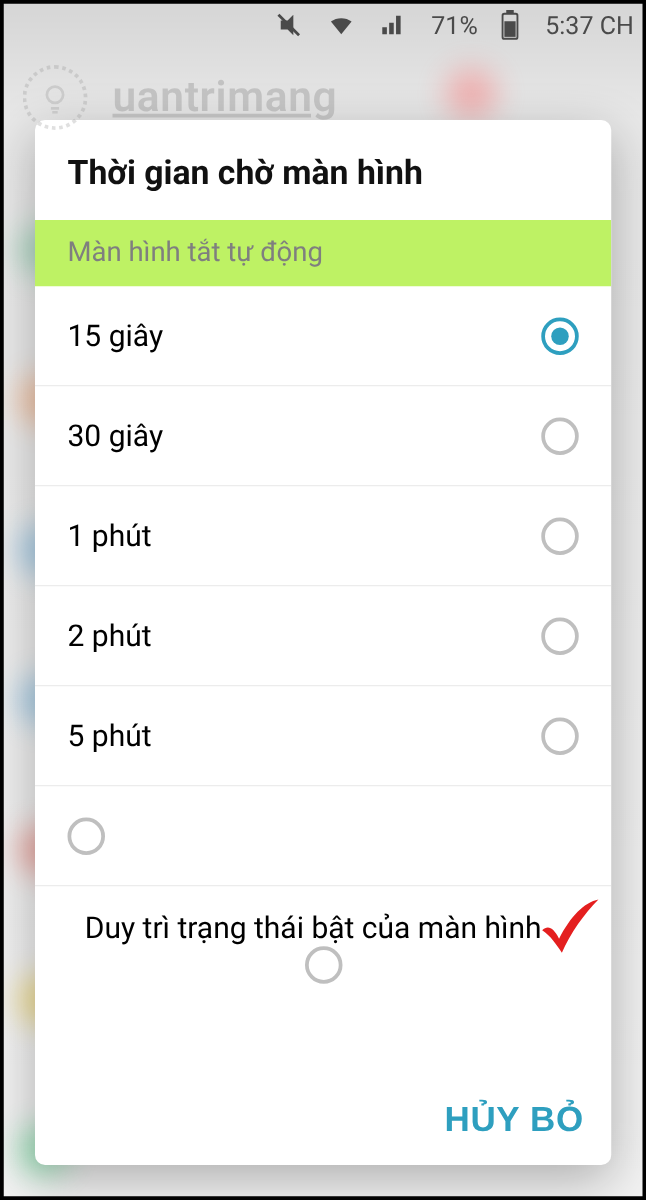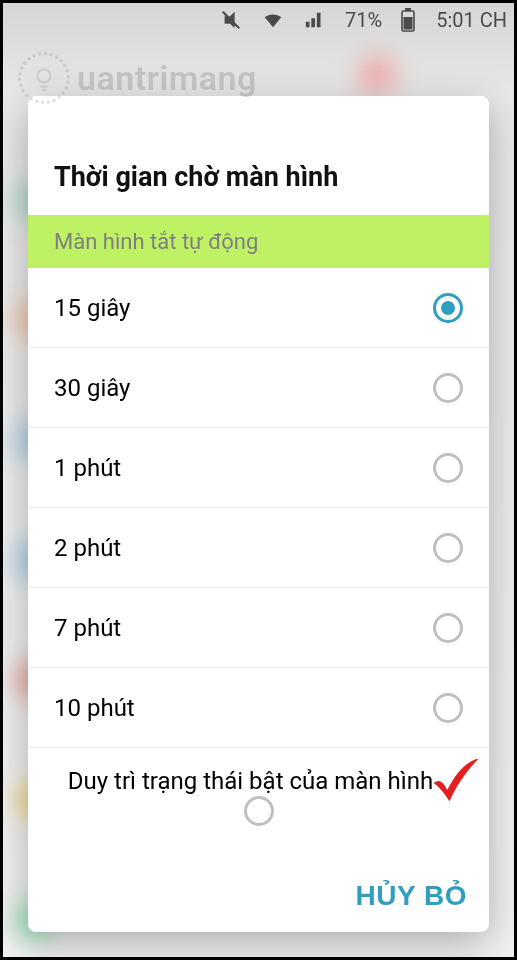--- a/index.html
+++ b/index.html
@@ -33,41 +33,42 @@
     padding-right: 10px; gap: 19px; color: #4a4a4a; font-size: 20px;
     z-index: 50;
   }
   .statusbar .pct { font-size: 20px; }
   .statusbar .time { font-size: 20px; margin-left: 2px; }
   .statusbar svg { display: block; }
 
   
   .watermark {
     position: absolute; top: 52px; left: 18px; z-index: 60;
-    display: flex; align-items: center; gap: 7px; opacity: 0.25;
+    display: flex; align-items: center; gap: 20px; opacity: 0.25;
     color: #666; font-weight: 600; font-size: 34px; letter-spacing: 0.5px;
     pointer-events: none;
+    text-decoration: underline;
   }
   .wm-bulb {
     width: 52px; height: 52px; border: 3px dotted #888; border-radius: 50%;
     display: flex; align-items: center; justify-content: center;
   }
 
   
   .dialog {
     position: absolute; left: 28px; right: 28px; top: 96px; bottom: 28px;
     background: #fff; border-radius: 8px;
     box-shadow: 0 12px 40px rgba(0,0,0,0.28);
     display: flex; flex-direction: column;
     z-index: 40;
     overflow: hidden;
   }
   .dialog-title {
     padding: 26px 26px 22px 26px;
-    font-size: 27px; font-weight: 700; color: #111; margin-top: 39px;
+    font-size: 27px; font-weight: 700; color: #111;
   }
   .section-header {
     background: #bef264; color: #7f7f7f;
     padding: 14px 26px; font-size: 22px;
   }
   .options { flex: 1; overflow: hidden; }
   .option-row {
     display: flex; align-items: center; justify-content: space-between;
     padding: 0 26px 0 26px; height: 80px;
     border-bottom: 1px solid #ececec;
@@ -129,21 +130,21 @@
       </svg>
   </span>
   <span class="pct">71%</span>
   <span>
     <svg width="14" height="24" viewBox="0 0 14 24" fill="#4a4a4a">
         <rect x="4" y="0" width="6" height="3"></rect>
         <rect x="1" y="3" width="12" height="20" rx="1.5" fill="none" stroke="#4a4a4a" stroke-width="1.6"></rect>
         <rect x="2.5" y="9" width="9" height="12.5" fill="#4a4a4a"></rect>
       </svg>
   </span>
-  <span class="time">5:01 CH</span>
+  <span class="time">5:37 CH</span>
 </div>
 
 <div class="watermark">
   <span class="wm-bulb">
     <svg width="26" height="26" viewBox="0 0 24 24" fill="none" stroke="#888" stroke-width="2">
         <circle cx="12" cy="10" r="6"></circle>
         <line x1="9" y1="20" x2="15" y2="20"></line>
         <line x1="10" y1="23" x2="14" y2="23"></line>
       </svg>
   </span>
@@ -164,25 +165,24 @@
       </div>
       <div class="option-row">
         <div class="option-label">1 phút</div>
         <div class="radio"></div>
       </div>
       <div class="option-row">
         <div class="option-label">2 phút</div>
         <div class="radio"></div>
       </div>
       <div class="option-row">
-        <div class="option-label">7 phút</div>
+        <div class="option-label">5 phút</div>
         <div class="radio"></div>
       </div>
       <div class="option-row">
-        <div class="option-label">10 phút</div>
         <div class="radio"></div>
       </div>
       <div class="option-row">
         <div class="option-label">Duy trì trạng thái bật của màn hình</div>
         <div class="radio"></div>
         <svg viewBox="0 0 24 24" class="check-overlay">
           <path d="M3 13 C5 11 7 12 9 16 C13 8 18 3 23 2 C18 7 13 14 10 21 C8 18 6 15 3 13 Z" fill="#e41f1f"></path>
         </svg>
       </div>
     </div>

